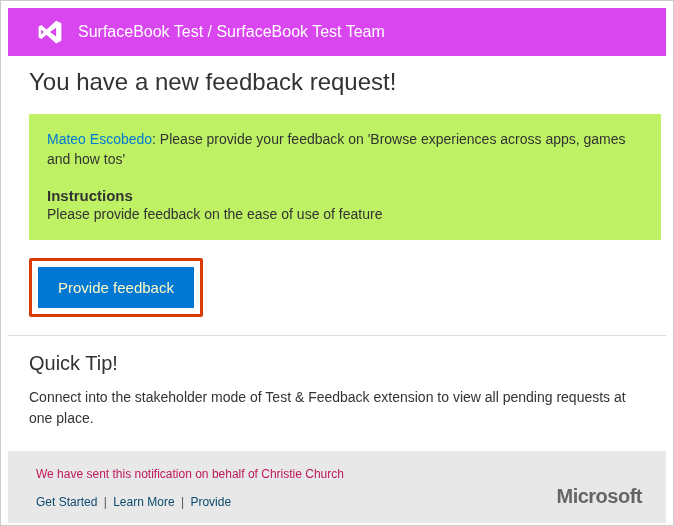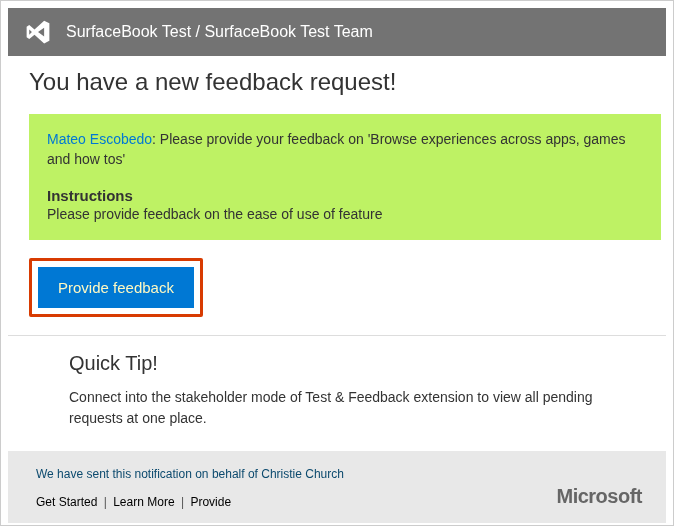--- a/index.html
+++ b/index.html
@@ -10,23 +10,23 @@
     body {
       font-family: "Segoe UI", Tahoma, Geneva, Verdana, sans-serif;
       background: #fff;
       width: 674px;
       height: 526px;
       border: 1px solid #ccc;
       display: flex;
       flex-direction: column;
     }
     .header {
-      background: #737373;
+      background: #d946ef;
       color: #fff;
-      padding: 10px 16px;
+      padding: 10px 28px;
       display: flex;
       align-items: center;
       margin: 7px 7px 0 7px;
     }
     .header svg {
       width: 28px;
       height: 28px;
       margin-right: 14px;
       flex-shrink: 0;
     }
@@ -82,49 +82,48 @@
       cursor: pointer;
       font-family: inherit;
     }
     .divider {
       border: none;
       border-top: 1px solid #ddd;
       margin: 0 7px;
     }
     .tip-section {
       padding: 16px 28px 22px 28px;
-      margin-left: 40px;
     }
     .tip-title {
       font-size: 20px;
       font-weight: 400;
       color: #333;
       margin-bottom: 12px;
     }
     .tip-text {
       font-size: 14px;
       color: #333;
       line-height: 1.5;
     }
     .footer {
       background: #e8e8e8;
       padding: 16px 28px 14px 28px;
       margin: 0 7px 7px 7px;
       position: relative;
     }
     .footer-note {
       font-size: 12px;
-      color: #0c4a6e;
+      color: #be185d;
       margin-bottom: 14px;
     }
     .footer-links {
       font-size: 12px;
     }
     .footer-links a {
-      color: #000000;
+      color: #0c4a6e;
       text-decoration: none;
     }
     .footer-links .sep {
       color: #555;
       margin: 0 3px;
     }
     .ms-logo {
       position: absolute;
       right: 24px;
       bottom: 15px;

